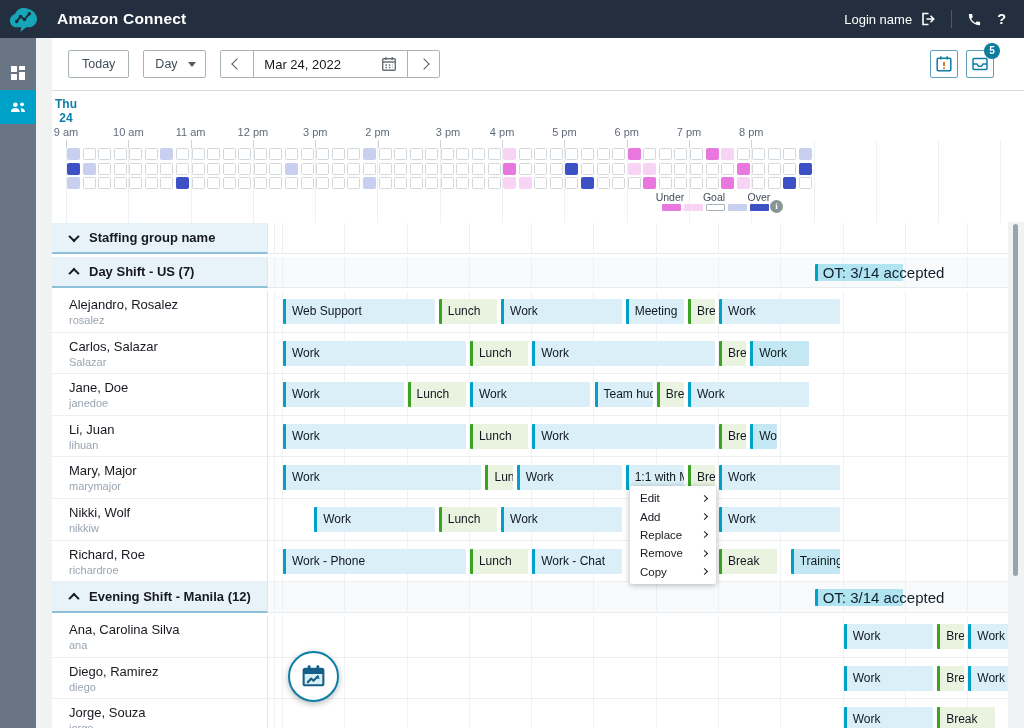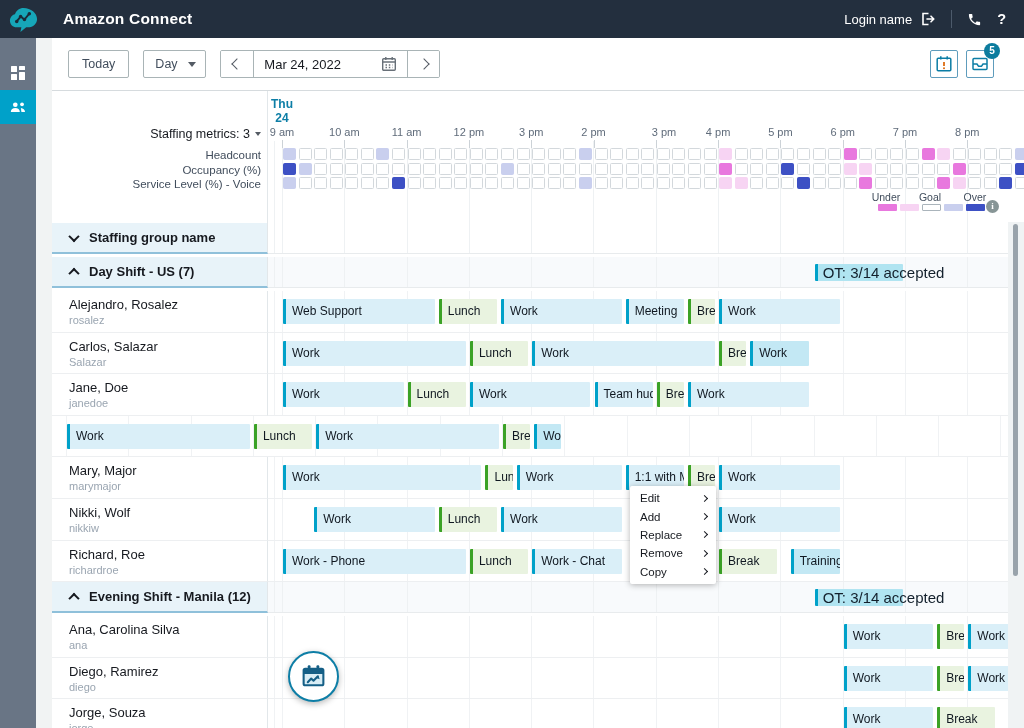--- a/index.html
+++ b/index.html
@@ -2,21 +2,21 @@
 <html><head>
 <meta charset="utf-8">
 <style>
   * { margin:0; padding:0; box-sizing:border-box; }
   html,body { width:1024px; height:728px; overflow:hidden; }
   body { font-family:"Liberation Sans","DejaVu Sans",sans-serif; background:#fff; position:relative; }
   .app { position:absolute; inset:0; width:1024px; height:728px; overflow:hidden; background:#fff; }
 
   
   .topbar { position:absolute; left:0; top:0; right:0; height:38px; background:#232f3e; display:flex; align-items:center; padding:0 18px 0 8px; z-index:40; }
-  .brand { display:flex; align-items:center; gap:24px; color:#fff; font-size:15.5px; font-weight:700; letter-spacing:.2px; }
+  .brand { display:flex; align-items:center; gap:18px; color:#fff; font-size:15.5px; font-weight:700; letter-spacing:.2px; }
   .top-right { margin-left:auto; display:flex; align-items:center; gap:15px; color:#fff; font-size:13px; }
   .top-divider { width:1px; height:18px; background:#4c5a6b; }
   .top-btn { background:none; border:none; color:#fff; display:flex; align-items:center; gap:8px; font-size:13px; font-family:inherit; cursor:pointer; }
   .help-btn { font-size:14.5px; font-weight:700; }
 
   
   .sidebar { position:absolute; left:0; top:38px; bottom:0; width:36px; background:#697585; z-index:30; padding-top:18px; }
   .nav-item { width:36px; height:34px; display:flex; align-items:center; justify-content:center; cursor:pointer; }
   .nav-item.active { background:#00a1c9; }
   .gutter-strip { position:absolute; left:36px; top:38px; bottom:0; width:16px; background:#f1f3f3; z-index:29; }
@@ -200,29 +200,20 @@
             <rect x="2" y="3.5" width="14" height="11" rx="1"></rect>
             <path d="M2 9 h4 l1.4 2.2 h3.2 L12 9 h4" stroke-linejoin="round"></path>
           </svg>
         </span>
         <span class="badge">5</span>
       </button>
     </div>
 
     <div class="board">
       <div class="metrics">
-        <div class="m-left">
-          <div class="sm-label">
-            <span>Staffing metrics: 3</span>
-            <span class="caret-down" style="border-left-width:3.5px;border-right-width:3.5px;border-top-width:4.5px;"></span>
-          </div>
-          <div class="metric" style="top:58px;">Headcount</div>
-          <div class="metric" style="top:72.5px;">Occupancy (%)</div>
-          <div class="metric" style="top:87px;">Service Level (%) - Voice</div>
-        </div>
         <div class="m-tl" id="mtl">
           <div class="grid-bg"></div>
           <div class="day-label">
             <div>Thu</div>
             <div>24</div>
           </div>
 
           <span class="legend-lbl" style="left:618px;">Under</span>
           <span class="legend-lbl" style="left:662px;">Goal</span>
           <span class="legend-lbl" style="left:707px;">Over</span>
@@ -454,20 +445,24 @@
             <div class="cell-r">
               <div class="bar" style="left: 15px; width: 120.6px; background: rgb(218, 239, 248); border-left-color: rgb(0, 161, 201);">Work</div>
               <div class="bar" style="left: 139.6px; width: 58.3px; background: rgb(233, 243, 224); border-left-color: rgb(59, 162, 38);">Lunch</div>
               <div class="bar" style="left: 201.9px; width: 120.6px; background: rgb(218, 239, 248); border-left-color: rgb(0, 161, 201);">Work</div>
               <div class="bar" style="left: 326.5px; width: 58.3px; background: rgb(218, 239, 248); border-left-color: rgb(0, 161, 201);">Team huddle</div>
               <div class="bar" style="left: 388.8px; width: 27.15px; background: rgb(233, 243, 224); border-left-color: rgb(59, 162, 38);">Bre..</div>
               <div class="bar" style="left: 419.95px; width: 120.6px; background: rgb(218, 239, 248); border-left-color: rgb(0, 161, 201);">Work</div>
             </div>
           </div>
           <div class="row emp">
+            <div class="cell-l">
+              <div class="nm">Li, Juan</div>
+              <div class="un">lihuan</div>
+            </div>
             <div class="cell-r">
               <div class="bar" style="left: 15px; width: 182.9px; background: rgb(218, 239, 248); border-left-color: rgb(0, 161, 201);">Work</div>
               <div class="bar" style="left: 201.9px; width: 58.3px; background: rgb(233, 243, 224); border-left-color: rgb(59, 162, 38);">Lunch</div>
               <div class="bar" style="left: 264.2px; width: 182.9px; background: rgb(218, 239, 248); border-left-color: rgb(0, 161, 201);">Work</div>
               <div class="bar" style="left: 451.1px; width: 27.15px; background: rgb(233, 243, 224); border-left-color: rgb(59, 162, 38);">Bre..</div>
               <div class="bar" style="left: 482.25px; width: 27.15px; background: rgb(195, 232, 244); border-left-color: rgb(0, 161, 201);">Work</div>
             </div>
           </div>
           <div class="row emp">
             <div class="cell-l">

